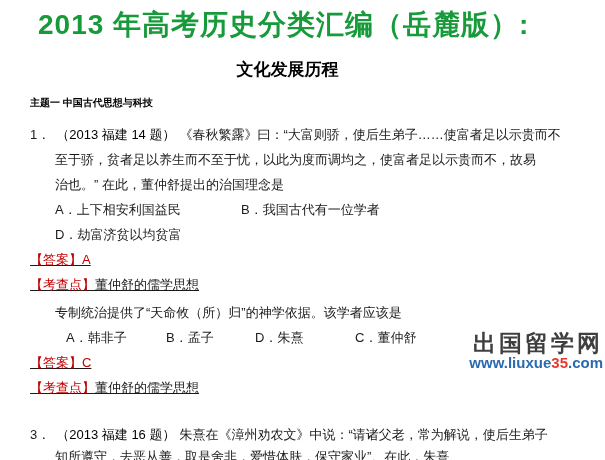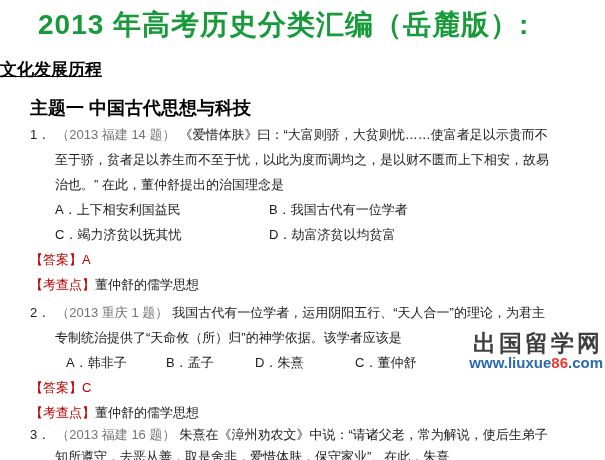--- a/index.html
+++ b/index.html
@@ -27,63 +27,62 @@
     color: #169a3a;
     letter-spacing: 1px;
     white-space: nowrap;
   }
   .subtitle {
     position: absolute;
     top: 58px;
     left: 0;
     width: 575px;
     margin: 0;
+    text-align: center;
     font-size: 17px;
     font-weight: bold;
     color: #000000;
-    text-decoration: underline;
   }
   .section-heading {
     position: absolute;
     top: 96px;
     left: 30px;
-    font-size: 18px;
+    font-size: 10px;
     font-weight: bold;
     color: #000000;
   }
   .q {
     position: absolute;
     left: 30px;
     right: 12px;
     color: #1a1a1a;
     font-size: 13px;
   }
   #q1 { top: 122px; }
   #q2 { top: 300px; }
   #q3 { top: 424px; }
   .q p { margin: 0; line-height: 25px; white-space: nowrap; }
   #q3 p { line-height: 22px; }
   .cont { padding-left: 25px; }
   .qnum { margin-right: 6px; }
-  .tag { color: #737373; margin-right: 4px; margin-top: 29px; }
+  .tag { color: #000000; margin-right: 4px; margin-top: 29px; }
   .opts-grid {
     display: grid;
     grid-template-columns: 186px 1fr;
     margin-left: 25px;
     line-height: 25px;
-    gap: 28px;
   }
   .opts-row {
     display: grid;
     grid-template-columns: 100px 89px 100px 1fr;
     margin-left: 36px;
     line-height: 25px;
   }
   .red { color: #c00000; }
-  .ansline { line-height: 25px; }
+  .ansline { line-height: 25px; text-decoration: underline; }
   .watermark {
     position: absolute;
     right: 2px;
     bottom: 1px;
     text-align: right;
     z-index: 5;
     line-height: 1.05;
     margin-top: 40px;
   }
   .wm-name {
@@ -106,44 +105,40 @@
 <body>
 
 <div class="page">
 
   <h1 class="title">2013 年高考历史分类汇编（岳麓版）:</h1>
   <h2 class="subtitle">文化发展历程</h2>
   <div class="section-heading">主题一 中国古代思想与科技</div>
 
   <div class="q" id="q1">
     <p>
-      <span class="qnum">1．</span><span class="tag">（2013 福建 14 题）</span><span>《爱惜体肤》曰：“大富则骄，大贫则忧……使富者足以示贵而不</span>
+      <span class="qnum">1．</span><span class="tag">（2013 福建 14 题）</span><span>《春秋繁露》曰：“大富则骄，使后生弟子……使富者足以示贵而不</span>
     </p>
-    <p class="cont">至于骄，贫者足以养生而不至于忧，以此为度而调均之，是以财不匮而上下相安，故易</p>
+    <p class="cont">至于骄，贫者足以养生而不至于忧，以此为度而调均之，使富者足以示贵而不，故易</p>
     <p class="cont">治也。” 在此，董仲舒提出的治国理念是</p>
     <div class="opts-grid">
       <span>A．上下相安利国益民</span>
       <span>B．我国古代有一位学者</span>
     </div>
     <div class="opts-grid">
-      <span>C．竭力济贫以抚其忧</span>
       <span>D．劫富济贫以均贫富</span>
     </div>
     <p class="ansline">
       <span class="red">【答案】</span><span class="red">A</span>
     </p>
     <p class="ansline">
       <span class="red">【考查点】</span><span>董仲舒的儒学思想</span>
     </p>
   </div>
 
   <div class="q" id="q2">
-    <p>
-      <span class="qnum">2．</span><span class="tag">（2013 重庆 1 题）</span><span>我国古代有一位学者，运用阴阳五行、“天人合一”的理论，为君主</span>
-    </p>
     <p class="cont">专制统治提供了“天命攸（所）归”的神学依据。该学者应该是</p>
     <div class="opts-row">
       <span>A．韩非子</span>
       <span>B．孟子</span>
       <span>D．朱熹</span>
       <span>C．董仲舒</span>
     </div>
     <p class="ansline">
       <span class="red">【答案】</span><span class="red">C</span>
     </p>
@@ -155,17 +150,17 @@
   <div class="q" id="q3">
     <p>
       <span class="qnum">3．</span><span class="tag">（2013 福建 16 题）</span><span>朱熹在《漳州劝农文》中说：“请诸父老，常为解说，使后生弟子</span>
     </p>
     <p class="cont">知所遵守，去恶从善，取是舍非，爱惜体肤，保守家业”。在此，朱熹</p>
   </div>
 
   <div class="watermark">
     <div class="wm-name">出国留学网</div>
     <div class="wm-url">
-      <span>www.liuxue</span><span class="hl">86</span><span>.com</span>
+      <span>www.liuxue</span><span class="hl">35</span><span>.com</span>
     </div>
   </div>
 
 </div>
 
 </body></html>

